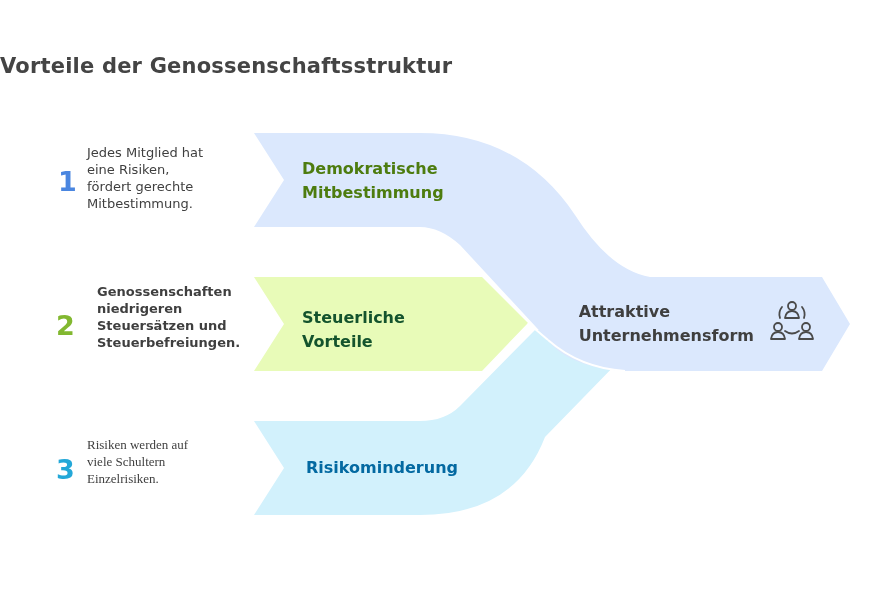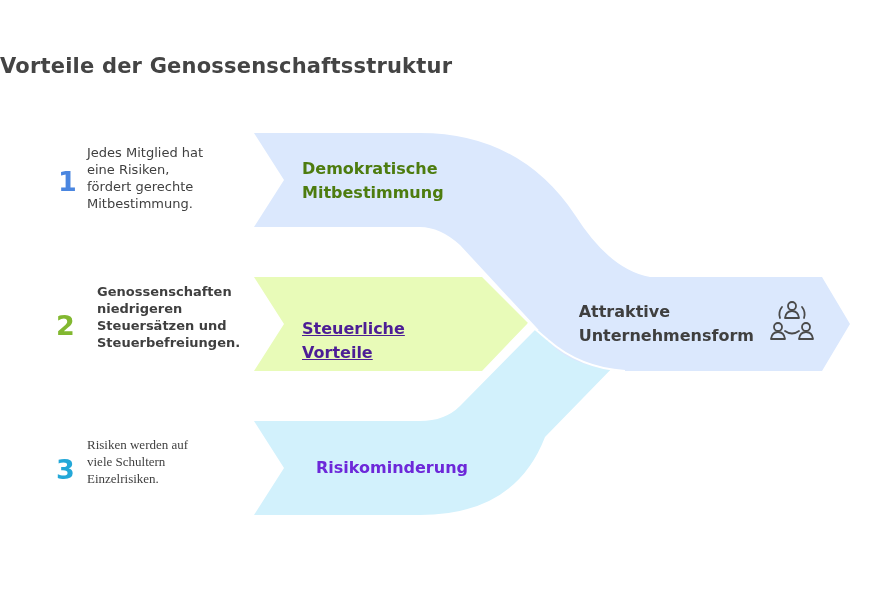--- a/index.html
+++ b/index.html
@@ -41,32 +41,32 @@
   <div>Mitbestimmung</div>
 </div>
 
 <div class="num" style="left:56px; top:310px; color:#82b830;">2</div>
 <div class="desc" style="left:97px; top:283px;font-weight:bold;">
   <div>Genossenschaften</div>
   <div>niedrigeren</div>
   <div>Steuersätzen und</div>
   <div>Steuerbefreiungen.</div>
 </div>
-<div class="label" style="left:302px; top:317px; color:#4c1d95;text-decoration:underline;">
+<div class="label" style="left:302px; top:306px; color:#14532d;">
   <div>Steuerliche</div>
   <div>Vorteile</div>
 </div>
 
 <div class="num" style="left:56px; top:454px; color:#24a8d8;">3</div>
 <div class="desc" style="left:87px; top:436px;font-family:Liberation Serif, serif;">
   <div>Risiken werden auf</div>
   <div>viele Schultern</div>
   <div>Einzelrisiken.</div>
 </div>
-<div class="label" style="left:316px; top:456px; color:#6d28d9;">
+<div class="label" style="left:306px; top:456px; color:#0369a1;">
   <div>Risikominderung</div>
 </div>
 
 <div class="target" style="right:123px; top:300px;">
   <div>Attraktive</div>
   <div>Unternehmensform</div>
 </div>
 <svg class="icon" style="left:766px; top:298px;" width="52" height="52" viewBox="0 0 52 52" fill="none" stroke="#4a4a4a" stroke-width="1.8" stroke-linecap="round" stroke-linejoin="round">
   <circle cx="26" cy="8" r="4"></circle>
   <path d="M19,20 Q20,13 26,13 Q32,13 33,20 Z"></path>

